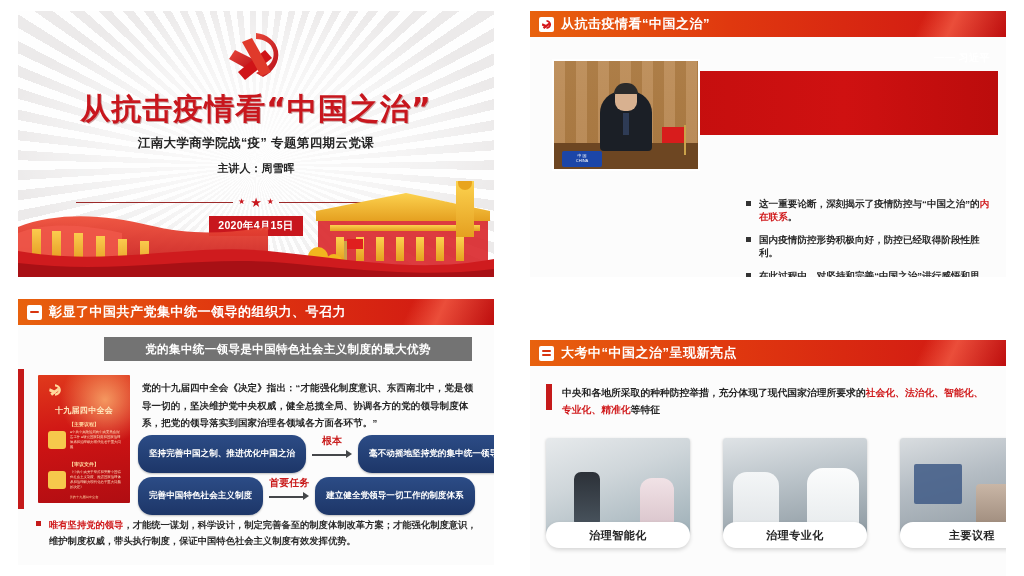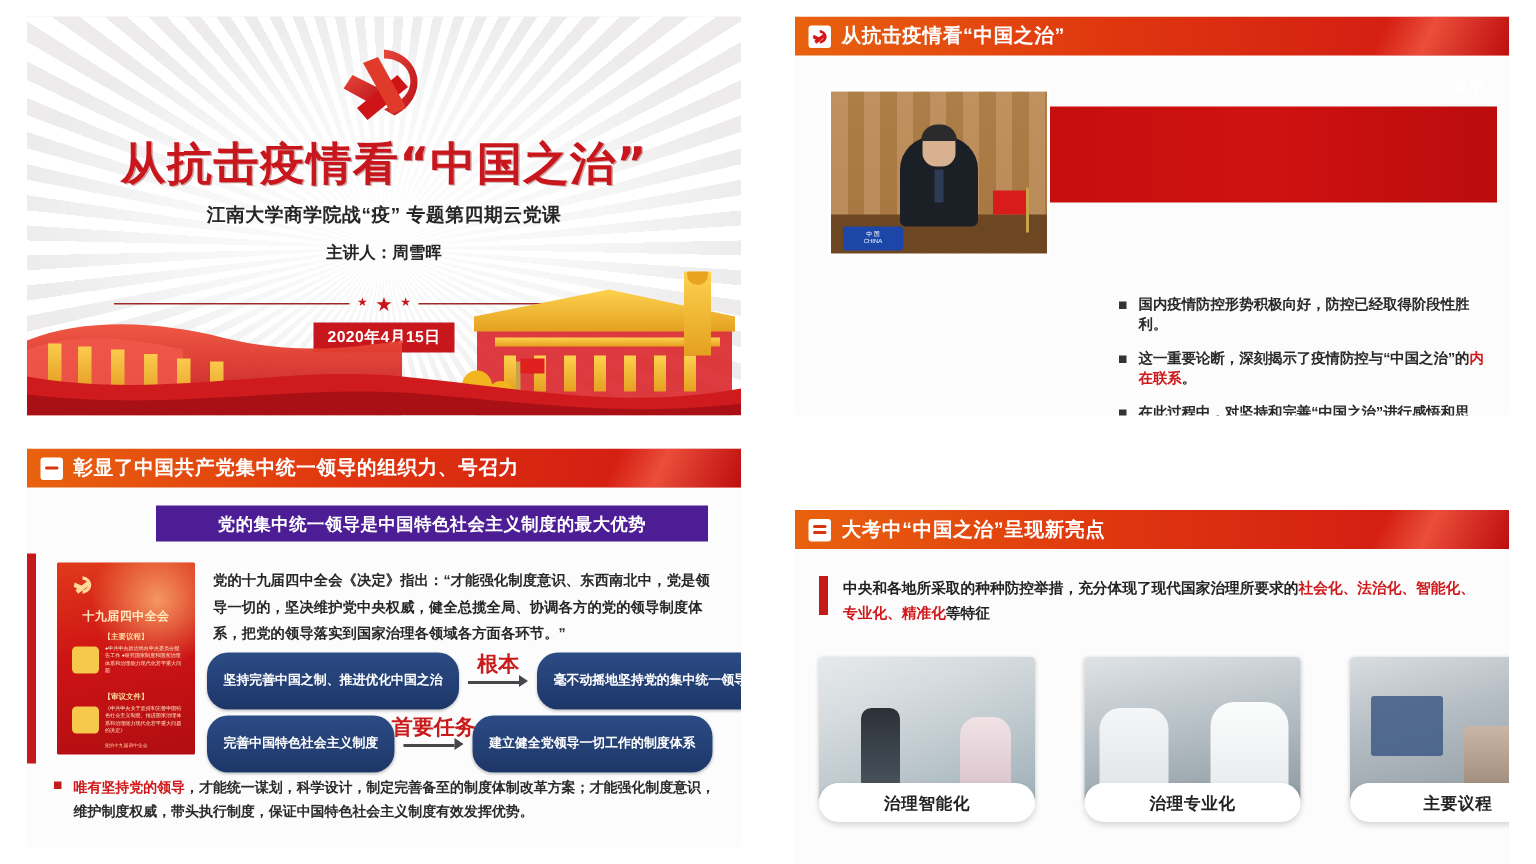--- a/index.html
+++ b/index.html
@@ -152,21 +152,21 @@
   }
   .s2-bullets li::before{
     content:"";position:absolute;left:0;top:4px;width:5px;height:5px;background:#333;
   }
   .hl-red{color:#d0191b;}
 
   
   #slide3 .slide-inner{left:18px;top:11px;width:476px;height:266px;}
   .s3-banner{
     position:absolute;left:86px;right:22px;top:38px;height:24px;
-    background:#4c1d95;display:flex;align-items:center;justify-content:center;
+    background:#737373;display:flex;align-items:center;justify-content:center;
     color:#fff;font-size:11.5px;font-weight:bold;letter-spacing:.4px;
   }
   .s3-poster{
     position:absolute;left:20px;top:76px;width:92px;height:128px;
     background:linear-gradient(170deg,#e03a1c 0%,#cf1414 45%,#b00d12 100%);
     overflow:hidden;border-radius:1px;
   }
   .s3-poster .pglow{position:absolute;right:-20px;top:-20px;width:90px;height:90px;
     background:radial-gradient(circle,rgba(255,190,120,.75),rgba(255,120,60,0) 70%);}
   .s3-poster .pt{
@@ -196,21 +196,21 @@
   .pill{
     background:linear-gradient(180deg,#2c4c86 0%,#1d3668 100%);
     color:#fff;border-radius:14px;padding:13px 11px;font-size:8.6px;font-weight:bold;
     white-space:nowrap;box-shadow:0 1px 2px rgba(0,0,0,.25);
   }
   .arrow{position:relative;flex:0 0 44px;height:14px;margin:0 4px;}
   .arrow .bar{position:absolute;left:2px;right:8px;top:7px;height:1.5px;background:#45474a;}
   .arrow .tip{position:absolute;right:2px;top:3px;width:0;height:0;
     border-left:6px solid #45474a;border-top:4px solid transparent;border-bottom:4px solid transparent;}
   .arrow .lbl{position:absolute;left:50%;transform:translateX(-50%);top:-13px;
-    color:#c91b1b;font-size:14px;font-weight:bold;white-space:nowrap;}
+    color:#c91b1b;font-size:10px;font-weight:bold;white-space:nowrap;}
 
   .s3-note{
     position:absolute;left:18px;right:14px;top:218px;
     font-size:9.3px;font-weight:bold;color:#2b2b2b;line-height:1.75;
     padding-left:13px;
   }
   .s3-note::before{
     content:"";position:absolute;left:0;top:4px;width:5px;height:5px;background:#c51a1a;
   }
   .s3-vbar{position:absolute;left:0;top:70px;width:6px;height:140px;background:#c51a1a;}
@@ -385,24 +385,24 @@
         <div class="plate">
           <span>中 国</span>
           <span>CHINA</span>
         </div>
       </div>
 
       <div class="s2-quote-by">—— 习近平</div>
 
       <ul class="s2-bullets">
         <li>
-          <span>国内疫情防控形势积极向好，防控已经取得阶段性胜利。</span>
+          <span>这一重要论断，深刻揭示了疫情防控与“中国之治”的</span><span class="hl-red">内在联系</span><span>。</span>
         </li>
         <li>
-          <span>这一重要论断，深刻揭示了疫情防控与“中国之治”的</span><span class="hl-red">内在联系</span><span>。</span>
+          <span>国内疫情防控形势积极向好，防控已经取得阶段性胜利。</span>
         </li>
         <li>
           <span>在此过程中，对坚持和完善“中国之治”进行感悟和思考。</span>
         </li>
       </ul>
     </div>
   </div>
 
   <div class="slide c-slide" id="slide3">
     <div class="slide-inner">

